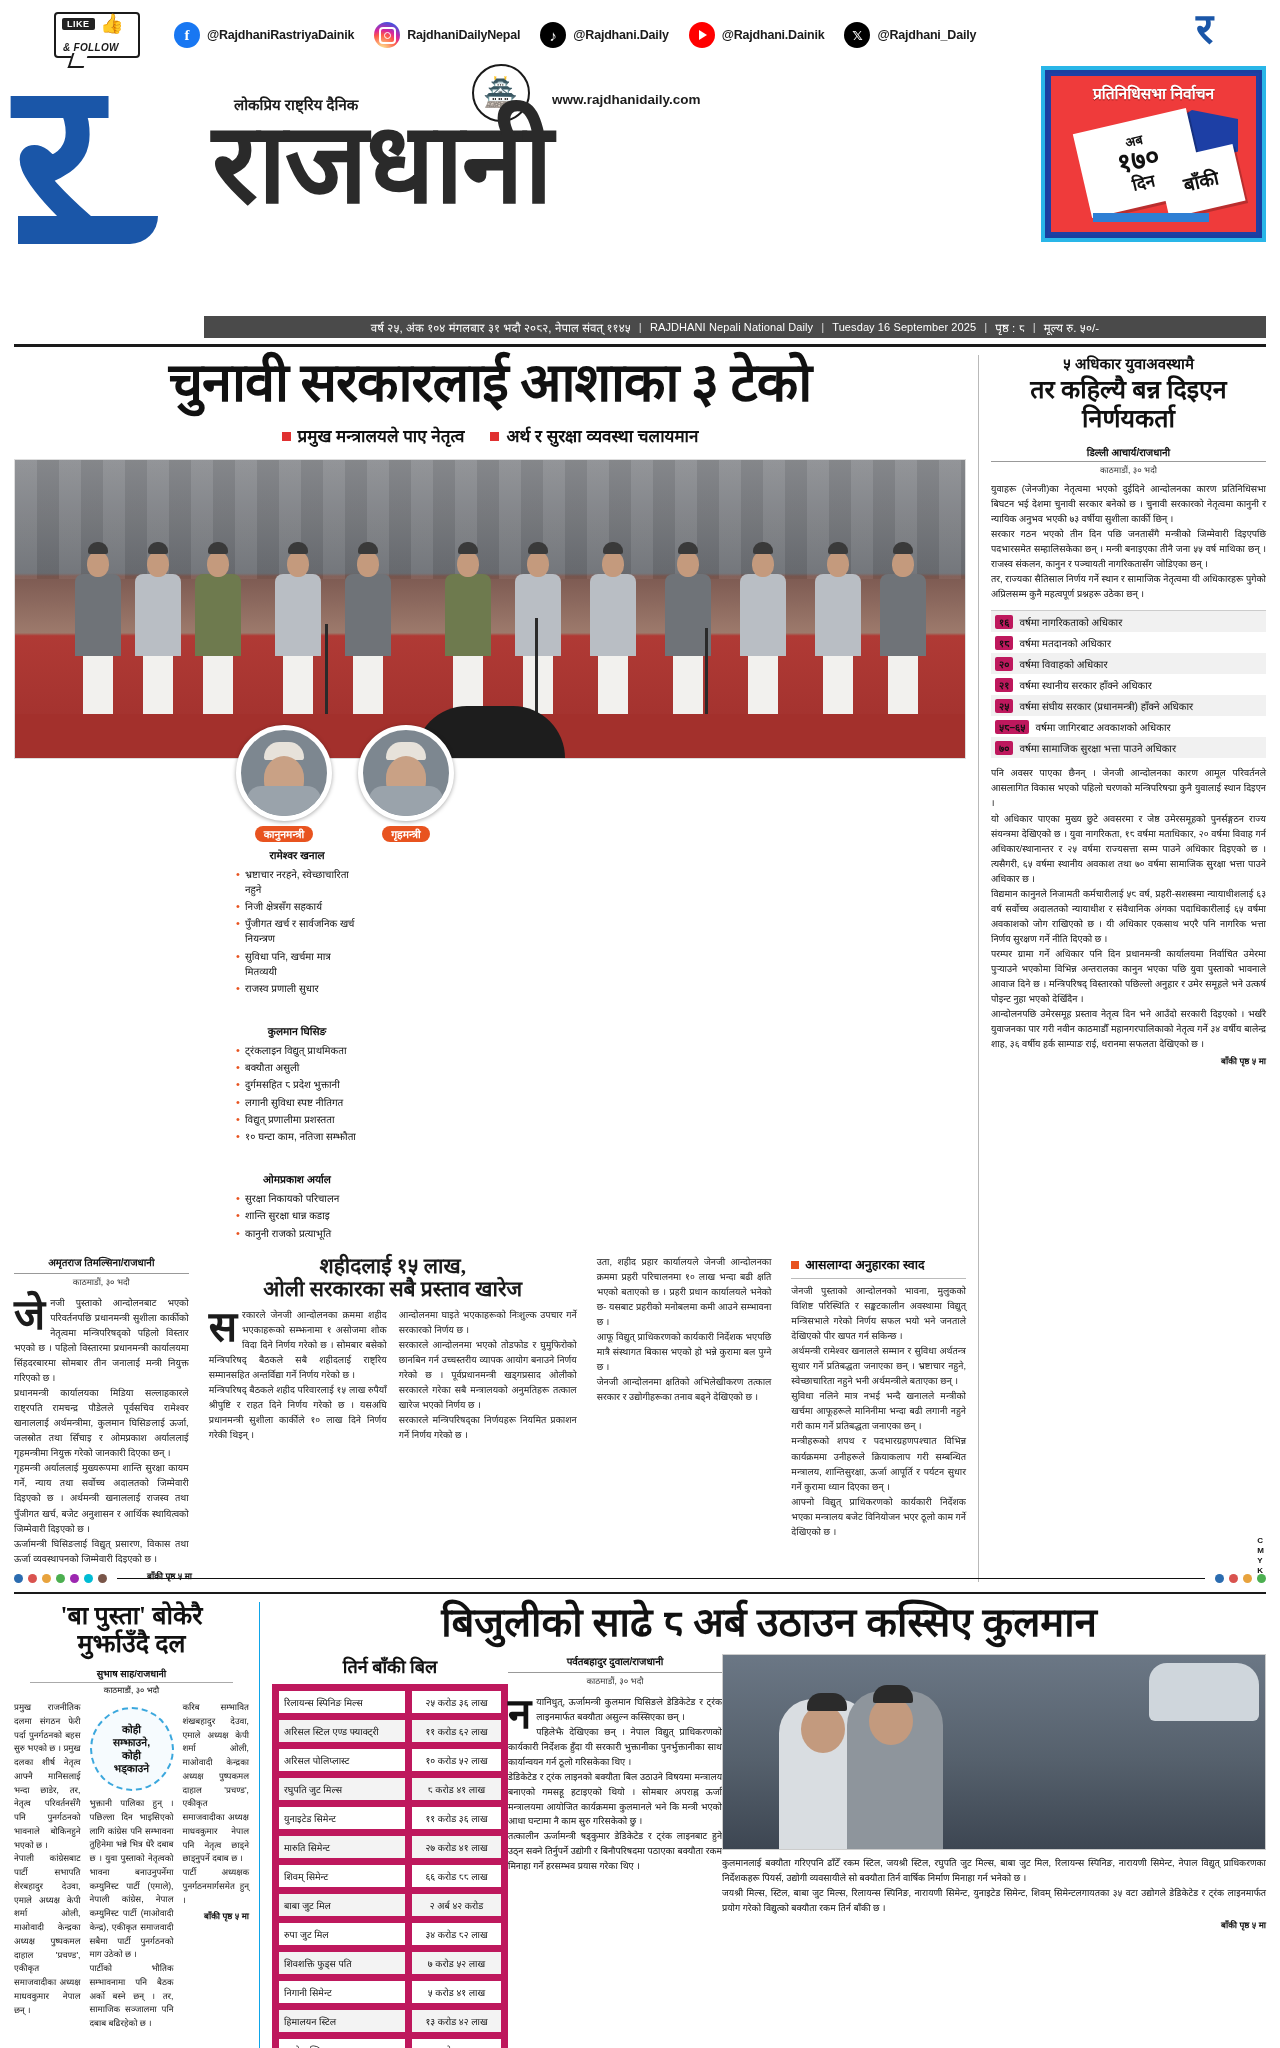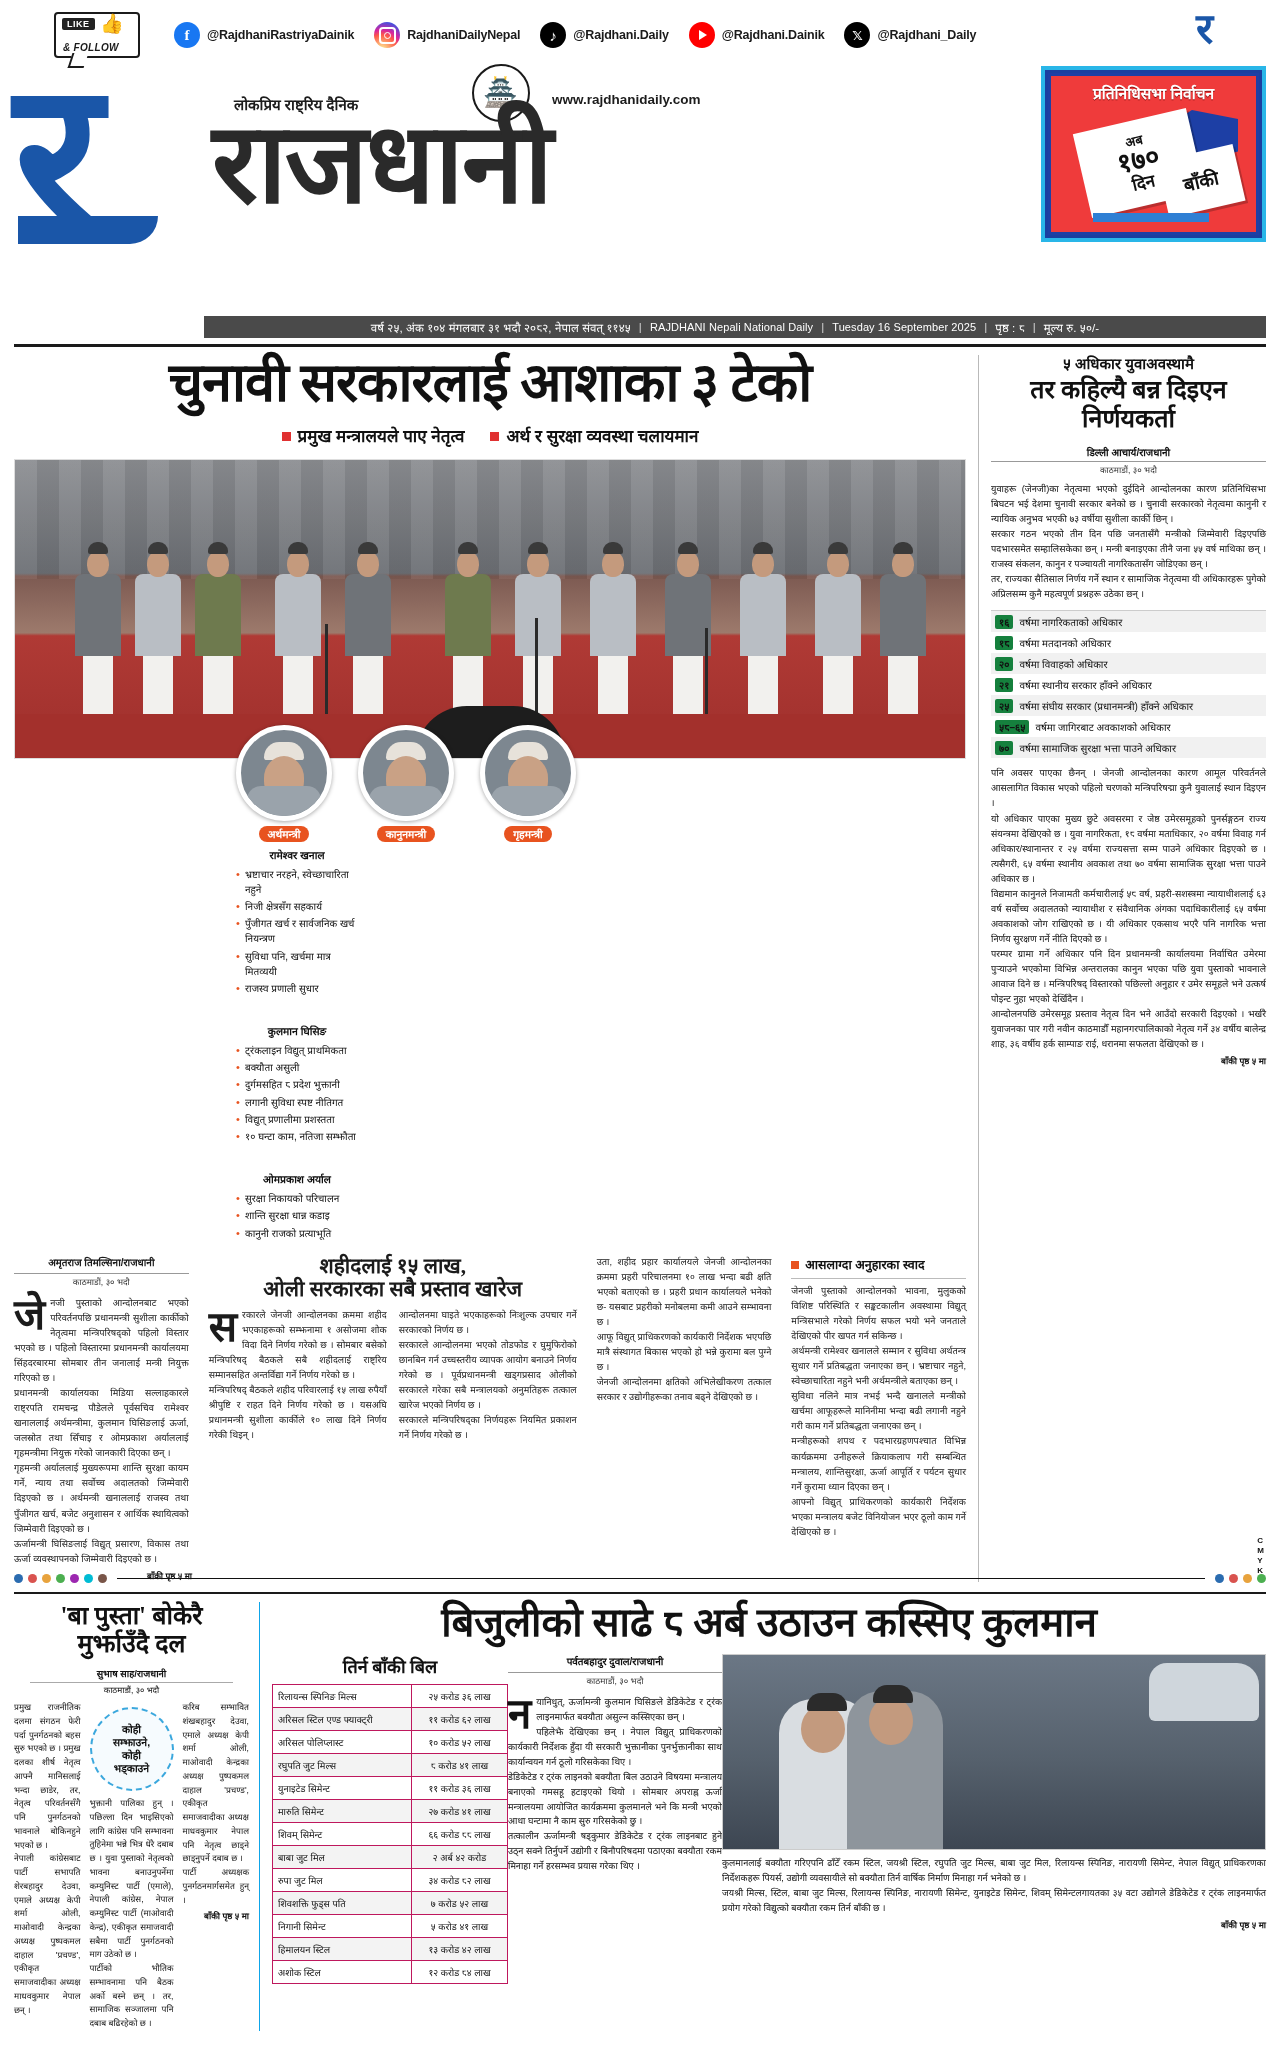--- a/index.html
+++ b/index.html
@@ -161,40 +161,40 @@
   .midhead-row { display:flex; gap: 12px; }
   .orange-head { color:#111; font-weight:700; font-size: 12.5px; border-bottom:1px solid #bbb; padding-bottom:3px; margin-bottom:5px;}
   .orange-head .sq { display:inline-block; width:8px;height:8px;background:#e8531f;margin-right:6px;}
 
   
   .rc-kicker { text-align:center; font-size: 15px; font-weight:700; line-height:1.2; }
   .rc-head { text-align:center; font-family:"Liberation Serif",serif; font-size: 25px; font-weight:700; line-height:1.16; margin-top:2px;}
   .rights { margin: 8px 0 8px; border-top:1px solid #ccc; }
   .rights .r { display:flex; align-items:baseline; gap:6px; font-size: 10px; padding: 3.5px 4px; }
   .rights .r:nth-child(odd) { background:#f1f1f1; }
-  .rights .r .num { background:#15803d; padding: 0 4px; font-weight:700; border-radius:2px; }
+  .rights .r .num { background:#be185d; padding: 0 4px; font-weight:700; border-radius:2px; }
   .rc-body { font-size: 9.3px; line-height:1.62; text-align: justify; column-count: 1; }
 
   
   .bottom { display:flex; gap: 12px; margin-top: 10px; border-top: 2px solid #1a1a1a; padding-top: 8px; }
   .bl { width: 246px; flex:0 0 auto; border-right:1px solid #0ea5e9; padding-right:10px; }
   .br { flex:1 1 auto; }
   .bl-head { font-family:"Liberation Serif",serif; font-size: 25px; font-weight:700; text-align:center; line-height:1.15;}
   .bl-sub { text-align:center; font-size:9.5px; font-weight:700; border-bottom:1px solid #aaa; margin: 8px 16px 1px; padding-bottom:2px;}
   .bl-sub2 { text-align:center; font-size:8.4px; margin-bottom:6px;}
   .bl-cols { display:flex; gap:9px; font-size:8.6px; line-height:1.6; text-align:justify;}
   .bl-cols > div { flex:1; }
   .pullcircle { width: 84px; height: 84px; border-radius:50%; border:2px dashed #3aa7dd; display:flex;flex-direction:column;align-items:center;justify-content:center;
                 font-size: 10.5px; font-weight:700; text-align:center; line-height:1.25; margin: 6px auto; background:#f6fbfe;}
   .br-head { font-family:"Liberation Serif",serif; font-size: 40px; font-weight:700; text-align:center; line-height:1.06; }
   .br-grid { display:flex; margin-top: 10px; }
   .tbl-wrap { width: 236px; flex:0 0 auto; }
   .tbl-title { text-align:center; font-size: 18px; font-weight:700; font-family:"Liberation Serif",serif; margin-bottom: 6px;}
   table.bills { width:100%; border-collapse: collapse; font-size: 9.4px; }
-  table.bills td { border: 1px solid #be185d; padding: 4.5px 5px; }
+  table.bills td { border: 7px solid #be185d; padding: 4.5px 5px; }
   table.bills tr:nth-child(even) td { background:#f3f3f3; }
   table.bills td.amt { text-align:center; width: 96px; }
   .br-txt { width: 214px; font-size:9.2px; line-height:1.62; text-align:justify; flex:0 0 auto;}
   .br-photo { flex:1 1 auto; min-width: 230px; }
   .ph2 { width:100%; height: 196px; border:1px solid #ccc; position:relative; overflow:hidden;
          background: linear-gradient(180deg,#6b7785 0%, #55606c 55%, #3d4652 100%); }
   .ph2 .car { position:absolute; right:6px; top:8px; width: 110px; height: 58px; background:#cfd6dc; border-radius: 18px 22px 6px 6px; }
   .ph2 .m1 { position:absolute; left: 56px; bottom: 0; width: 92px; height: 150px; background:#d9dde1; border-radius: 34px 34px 0 0;}
   .ph2 .m2 { position:absolute; left: 124px; bottom: 0; width: 96px; height: 158px; background:#8e959c; border-radius: 34px 34px 0 0;}
   .ph2 .f1 { position:absolute; left: 78px; bottom: 96px; width: 44px; height: 48px; background:#c39a7e; border-radius:50%;}
@@ -406,28 +406,20 @@
       </div>
 
       <div style="position:relative">
         <div class="insets" style="position:relative; bottom:auto; left:222px; margin-top:-34px;">
           <div class="inset">
             <div class="circ">
                 <div class="cp"></div>
                 <div class="h"></div>
                 <div class="t"></div>
               </div>
-            <div class="lbl">अर्थमन्त्री</div>
-          </div>
-          <div class="inset">
-            <div class="circ">
-                <div class="cp"></div>
-                <div class="h"></div>
-                <div class="t"></div>
-              </div>
             <div class="lbl">कानुनमन्त्री</div>
           </div>
           <div class="inset">
             <div class="circ">
                 <div class="cp"></div>
                 <div class="h"></div>
                 <div class="t"></div>
               </div>
             <div class="lbl">गृहमन्त्री</div>
           </div>

